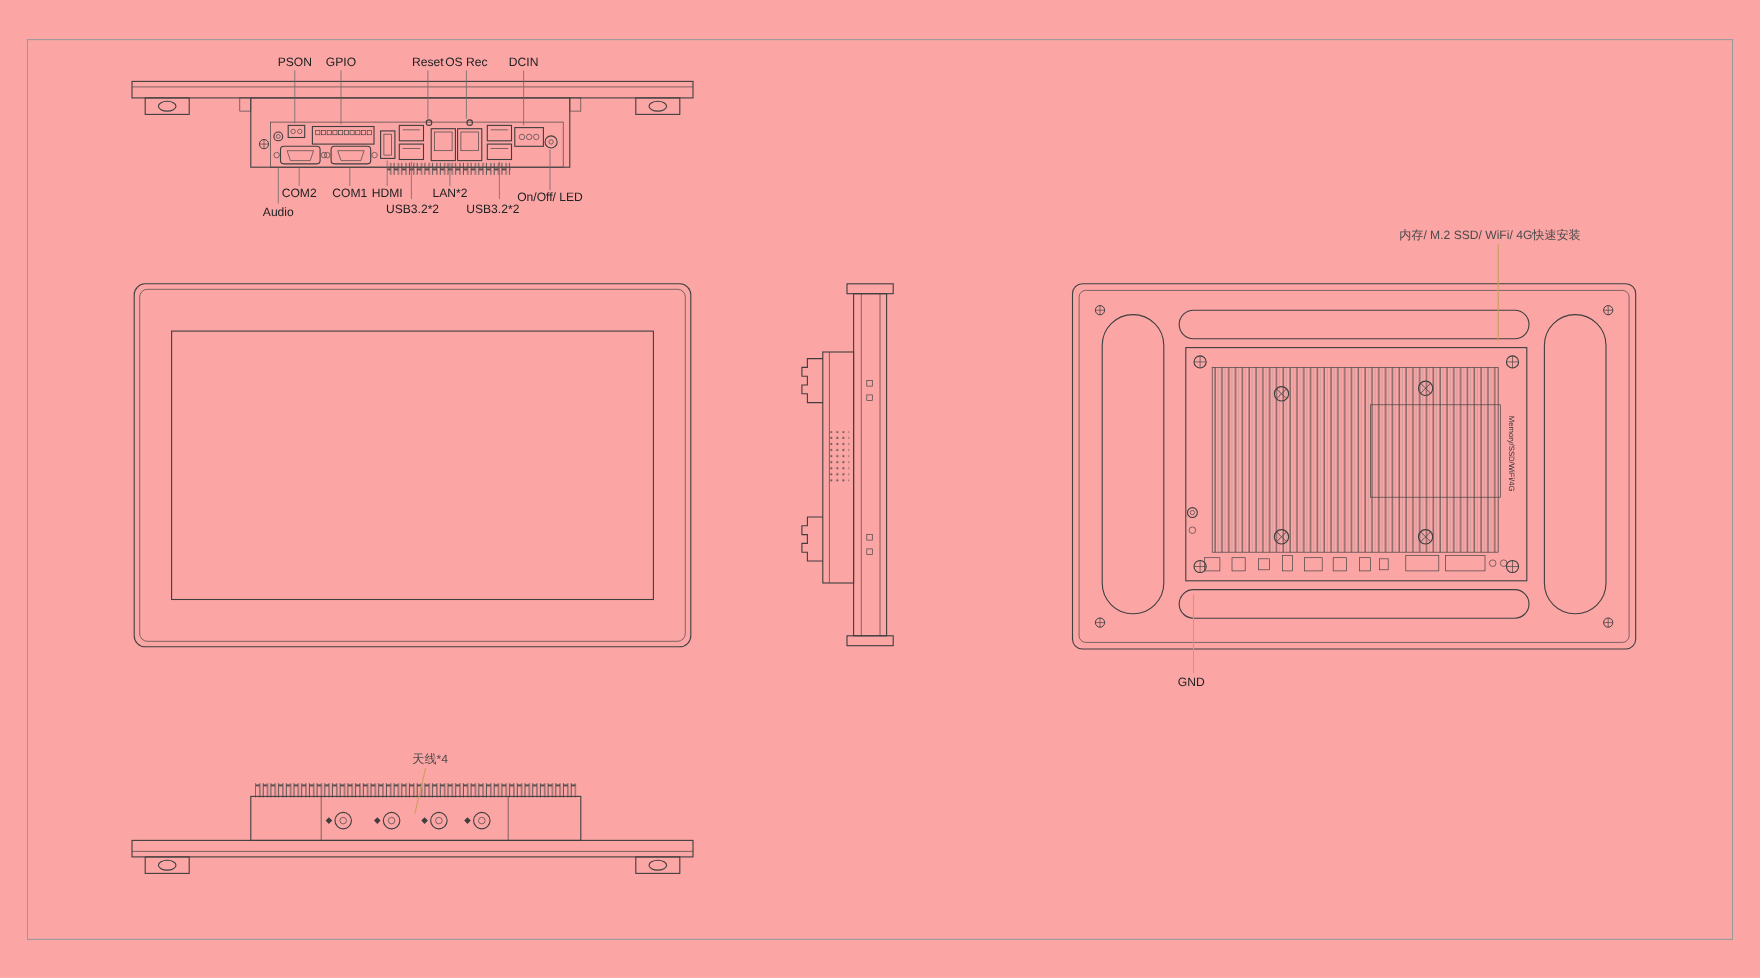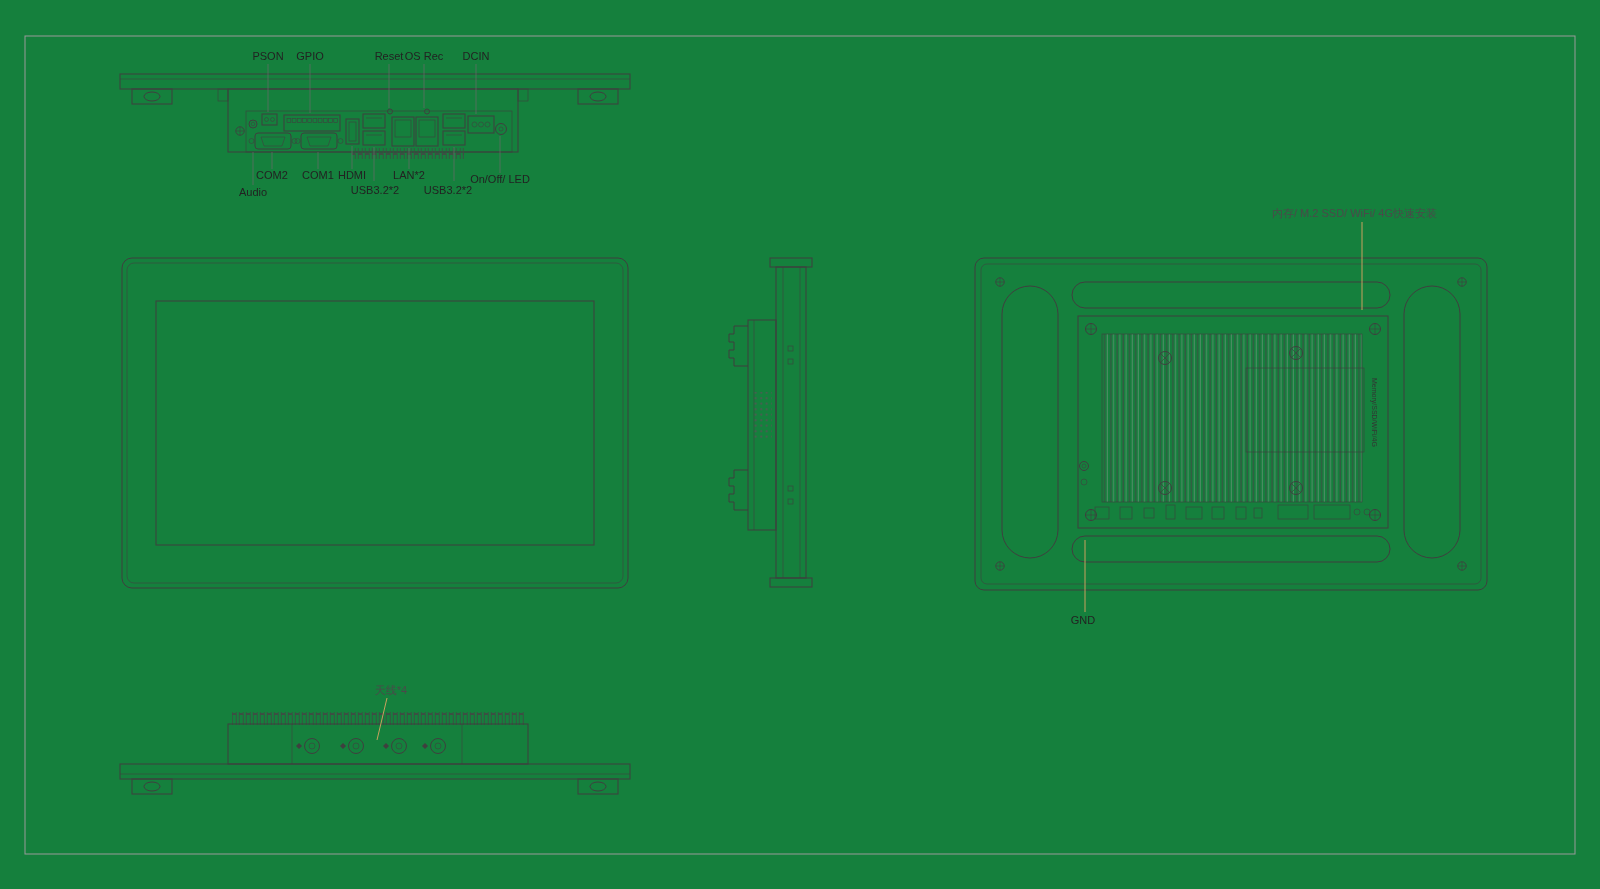--- a/index.html
+++ b/index.html
@@ -1,17 +1,17 @@
 <!DOCTYPE html>
 <html><head>
 <meta charset="utf-8">
 <title>Panel PC Drawing</title>
 <style>
   html,body{margin:0;padding:0;background:#ffffff;}
-  .canvas{width:1600px;height:889px;background:#15803d;position:relative;overflow:hidden;
+  .canvas{width:1600px;height:889px;background:#fca5a5;position:relative;overflow:hidden;
           font-family:"Liberation Sans",sans-serif;}
   .ln  {fill:none;stroke:#3f3f3f;stroke-width:1;}
   .lnt {fill:none;stroke:#3f3f3f;stroke-width:0.6;}
   .fillDark{fill:#3f3f3f;stroke:none;}
   .lbl {font-size:11px;fill:#222222;stroke:none;font-family:"Liberation Sans",sans-serif;}
   .lblCjk {font-size:11px;fill:#4a4a4a;stroke:none;font-family:"Liberation Sans",sans-serif;}
   .vtext{font-size:7px;fill:#333333;stroke:none;font-family:"Liberation Sans",sans-serif;}
   .callout{stroke:#6a6a6a;stroke-width:0.7;fill:none;}
   .leader{stroke:#c9a15e;stroke-width:1;fill:none;}
 </style>

